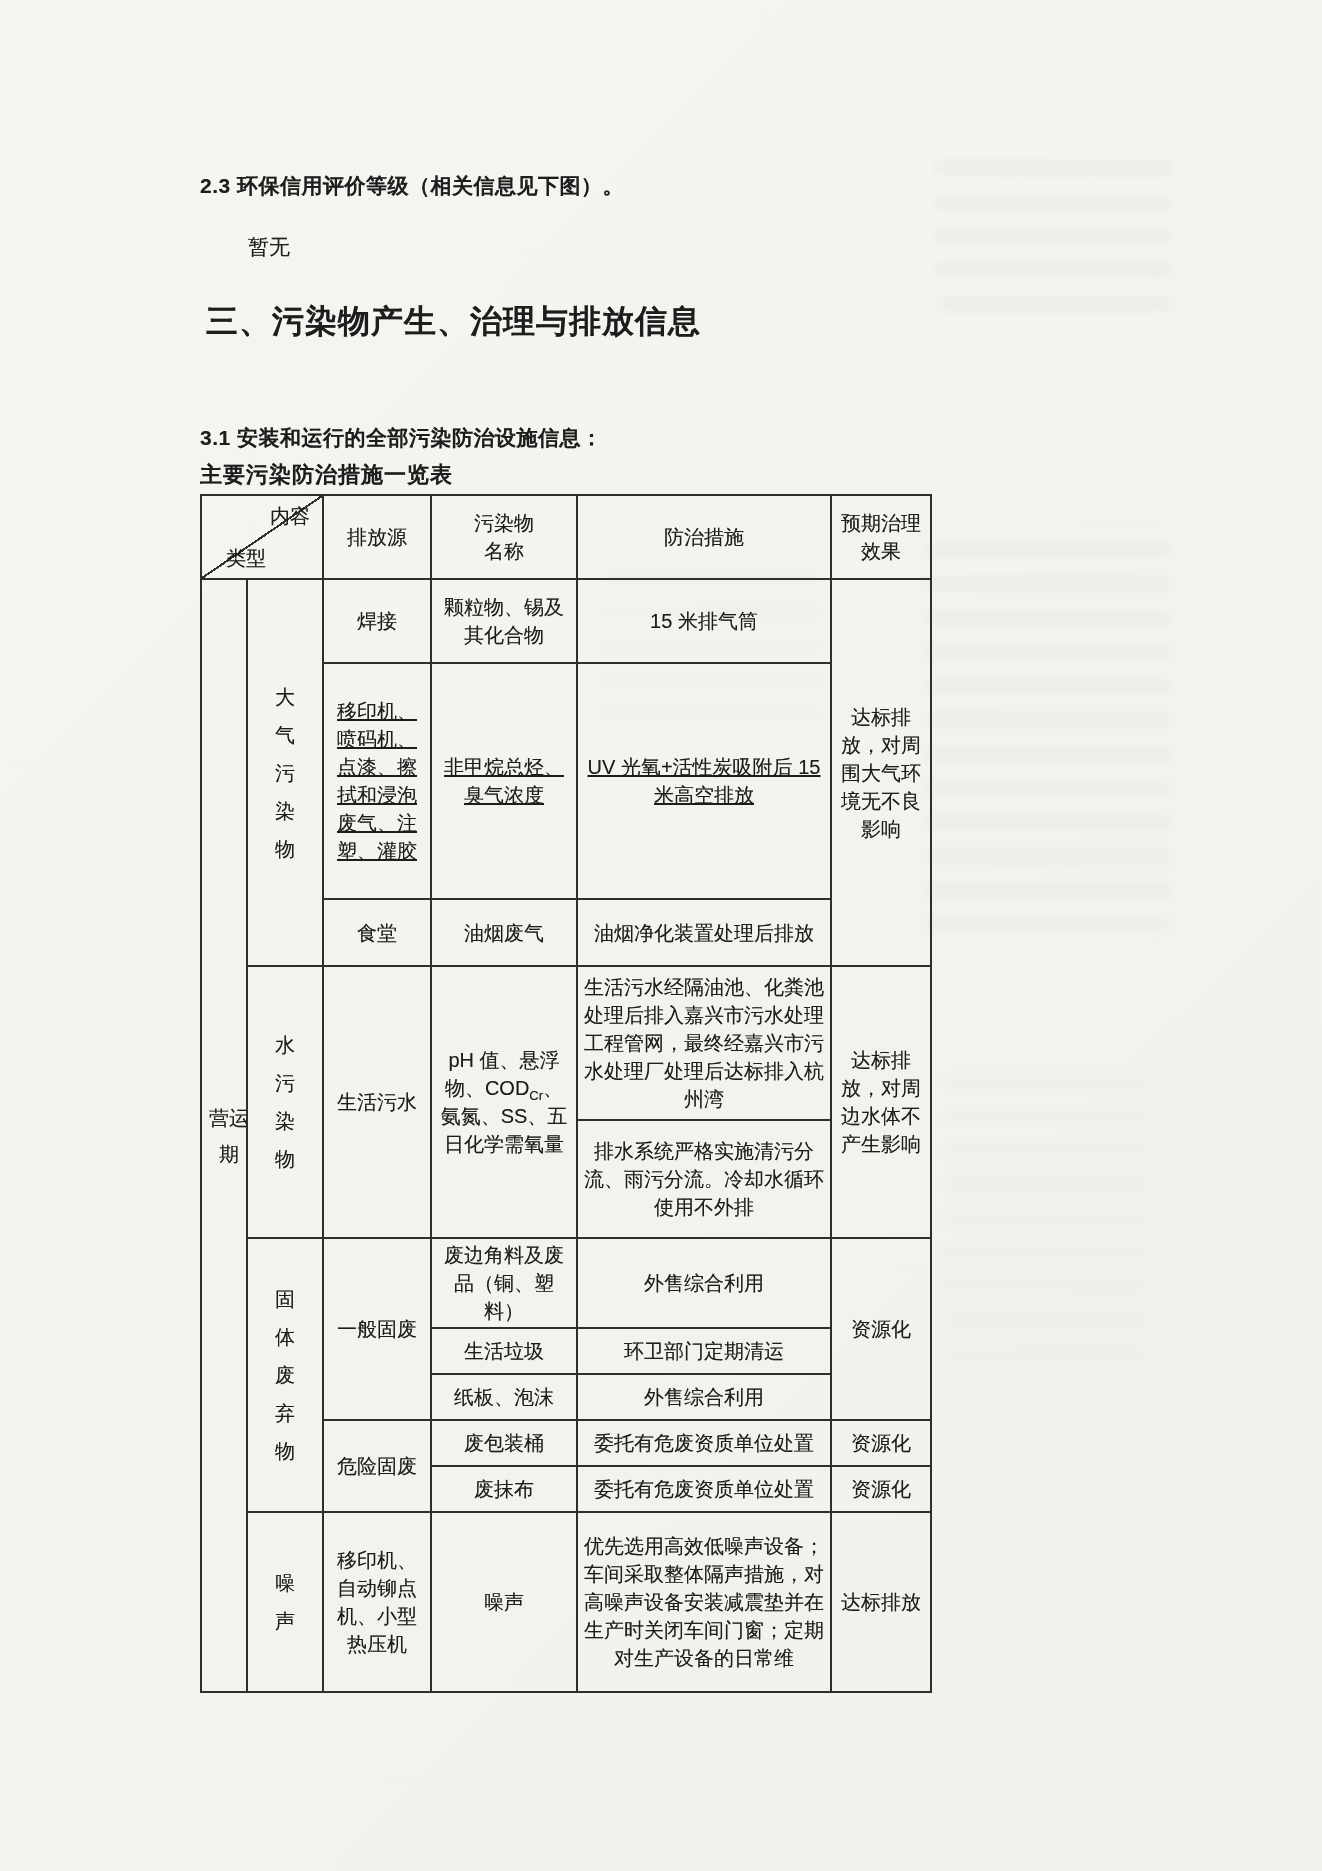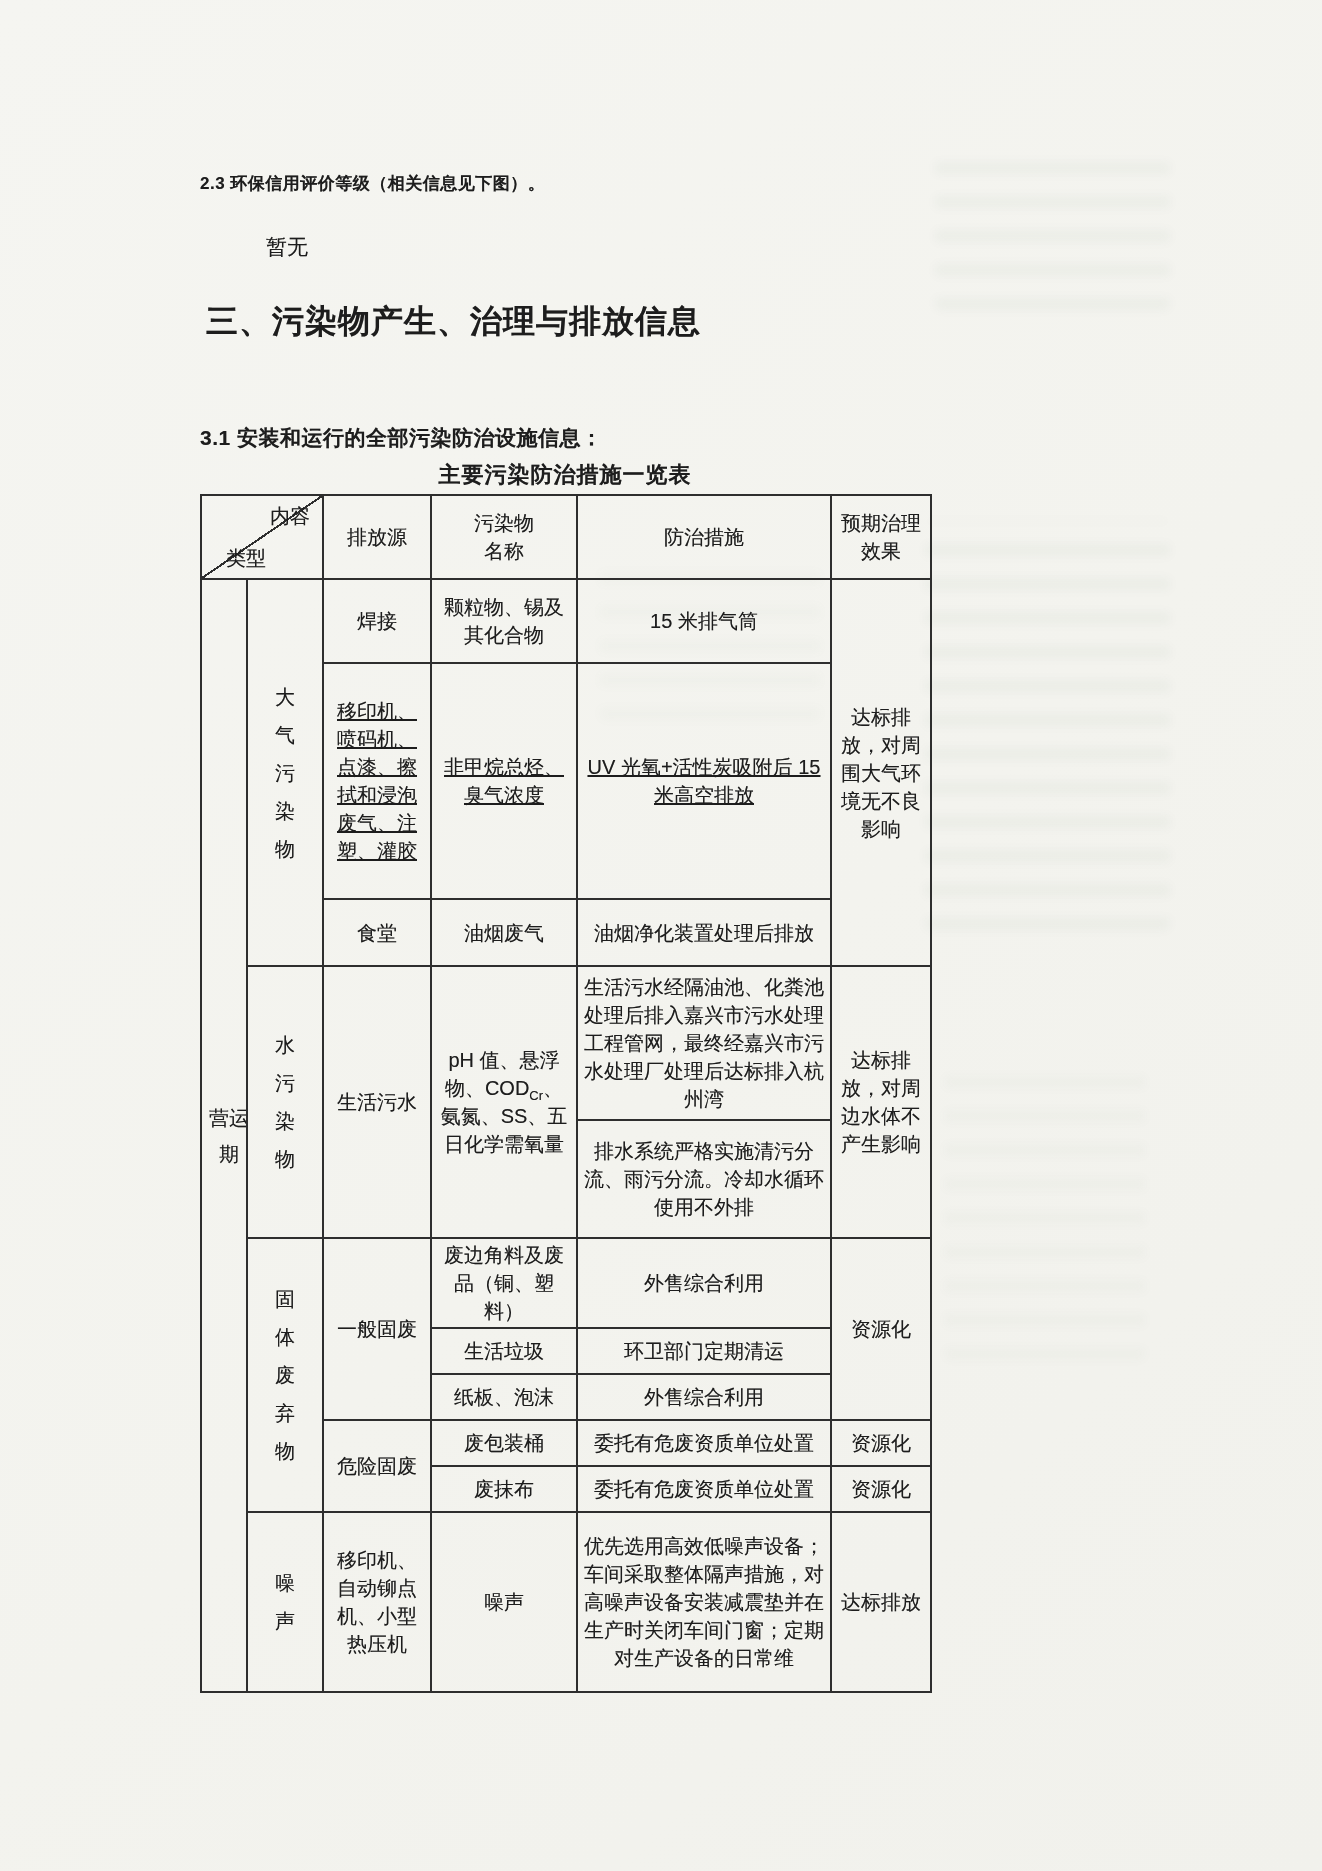--- a/index.html
+++ b/index.html
@@ -9,25 +9,25 @@
     font-family:"Liberation Sans", sans-serif;
     color:#1d1d1d;
     -webkit-font-smoothing:antialiased;
   }
   .page{
     position:relative;width:1322px;height:1871px;overflow:hidden;
     background:linear-gradient(135deg,#f5f5f1 0%,#f3f3ee 55%,#f1f1ec 100%);
   }
   .page .txt{text-shadow:0 0 .6px rgba(25,25,25,.45);}
   .abs{position:absolute;}
-  .h23{font-size:17px;font-weight:bold;letter-spacing:.5px;}
-  .plain{font-size:21px;margin-left:18px;}
+  .h23{font-size:21px;font-weight:bold;letter-spacing:.5px;}
+  .plain{font-size:21px;}
   .bigh{font-size:32px;font-weight:bold;letter-spacing:1px;}
   .h31{font-size:21px;font-weight:bold;letter-spacing:.5px;}
-  .ttl{font-size:22px;font-weight:bold;text-align:center;width:730px;letter-spacing:1px;}
+  .ttl{font-size:22px;font-weight:bold;width:730px;letter-spacing:1px;}
 
   table.main{
     border-collapse:collapse;table-layout:fixed;width:730px;
     font-size:20px;
   }
   table.main td{
     border:2px solid #2e2e2e;
     text-align:center;vertical-align:middle;
     padding:2px 4px;line-height:28px;
     word-break:break-word;overflow:hidden;

